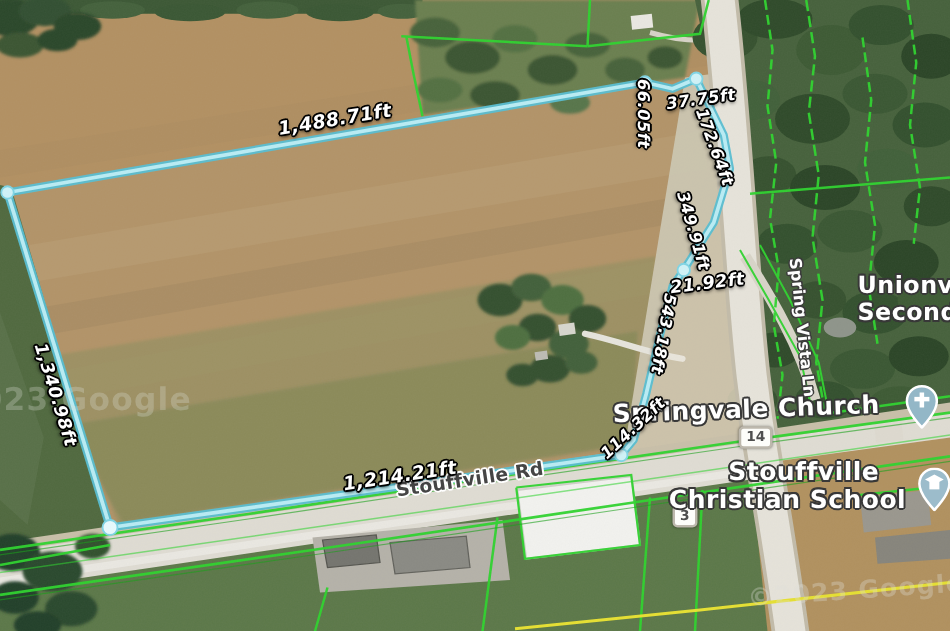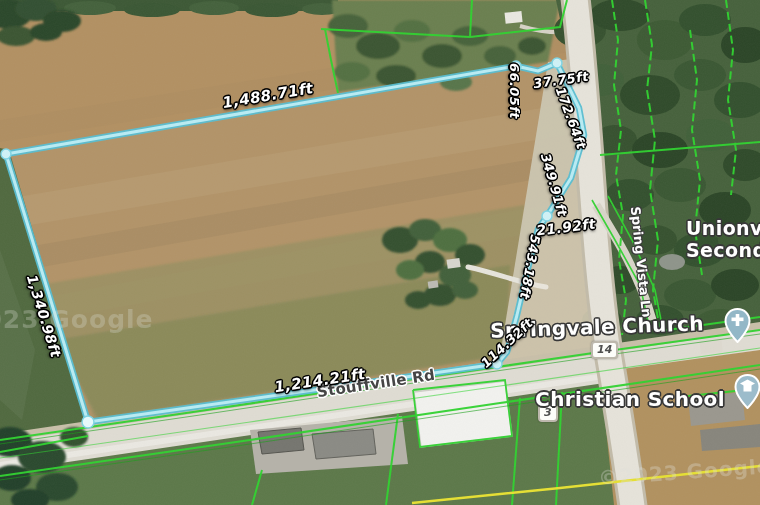--- a/index.html
+++ b/index.html
@@ -37,21 +37,21 @@
   .poi{
     position:absolute;color:#fff;font-weight:bold;font-size:20px;line-height:1;
     white-space:nowrap;letter-spacing:.4px;
     text-shadow:-1.6px 0 #383838,1.6px 0 #383838,0 -1.6px #383838,0 1.6px #383838,
                 -1.2px -1.2px #383838,1.2px -1.2px #383838,-1.2px 1.2px #383838,1.2px 1.2px #383838;
     transform-origin:center;z-index:26;
   }
   .badge{
     position:absolute;background:#fdfdfa;border:2px solid #bdb8ad;border-radius:4px;
     color:#4f4f4f;font-weight:bold;font-size:11px;line-height:14px;padding:0 4px;
-    z-index:25;box-shadow:0 0 2px rgba(0,0,0,.35);font-style:italic;
+    z-index:25;box-shadow:0 0 2px rgba(0,0,0,.35);
   }
   .pin{position:absolute;width:27px;height:35px;z-index:27;}
   .wm-brokerage{
     position:absolute;color:rgba(118,118,118,.88);font-size:10.5px;letter-spacing:1.6px;
     white-space:nowrap;z-index:40;text-shadow:0 0 2px rgba(0,0,0,.25);
   }
   .wm-google{
     position:absolute;color:rgba(215,218,210,.30);font-weight:bold;font-size:25px;
     white-space:nowrap;z-index:22;letter-spacing:1px;transform-origin:center;
   }
@@ -260,20 +260,21 @@
   <div class="m" style="left:566px;top:227px;font-size:14px;transform:translate(-50%,-50%) rotate(-7deg);">21.92ft</div>
   <div class="m" style="left:530px;top:267px;transform:translate(-50%,-50%) rotate(100deg);">543.18ft</div>
   <div class="m" style="left:507px;top:343px;transform:translate(-50%,-50%) rotate(-43deg);">114.32ft</div>
   <div class="m" style="left:44px;top:316px;font-size:14px;transform:translate(-50%,-50%) rotate(73deg);">1,340.98ft</div>
   <div class="m" style="left:320px;top:381px;font-size:15px;transform:translate(-50%,-50%) rotate(-8.5deg);z-index:31;">1,214.21ft</div>
 
   <div class="roadname" style="left:376px;top:384px;transform:translate(-50%,-50%) rotate(-8.5deg);">Stouffville Rd</div>
   <div class="lanename" style="left:641px;top:262px;transform:translate(-50%,-50%) rotate(84deg);">Spring Vista Ln</div>
 
   <div class="poi" style="left:597px;top:327px;transform:translate(-50%,-50%) rotate(-2deg);">Springvale Church</div>
+  <div class="poi" style="left:643px;top:377px;transform:translate(-50%,-50%);">Stouffville</div>
   <div class="poi" style="left:630px;top:399px;transform:translate(-50%,-50%);">Christian School</div>
   <div class="poi" style="left:686px;top:219px;font-size:19px;transform:translate(0,0);">Unionville</div>
   <div class="poi" style="left:686px;top:241px;font-size:19px;transform:translate(0,0);">Secondary</div>
 
   <div class="badge" style="left:591px;top:341px;">14</div>
   <div class="badge" style="left:538px;top:404px;">3</div>
 
   <div class="pin" style="left:724px;top:308px;">
     <svg width="27" height="35" viewBox="0 0 27 35">
       <path d="M13.5 1 C6.5 1 1.5 6.2 1.5 13 C1.5 22 13.5 34 13.5 34 C13.5 34 25.5 22 25.5 13 C25.5 6.2 20.5 1 13.5 1 Z" fill="#93b7c7" stroke="#ffffff" stroke-width="2"></path>

